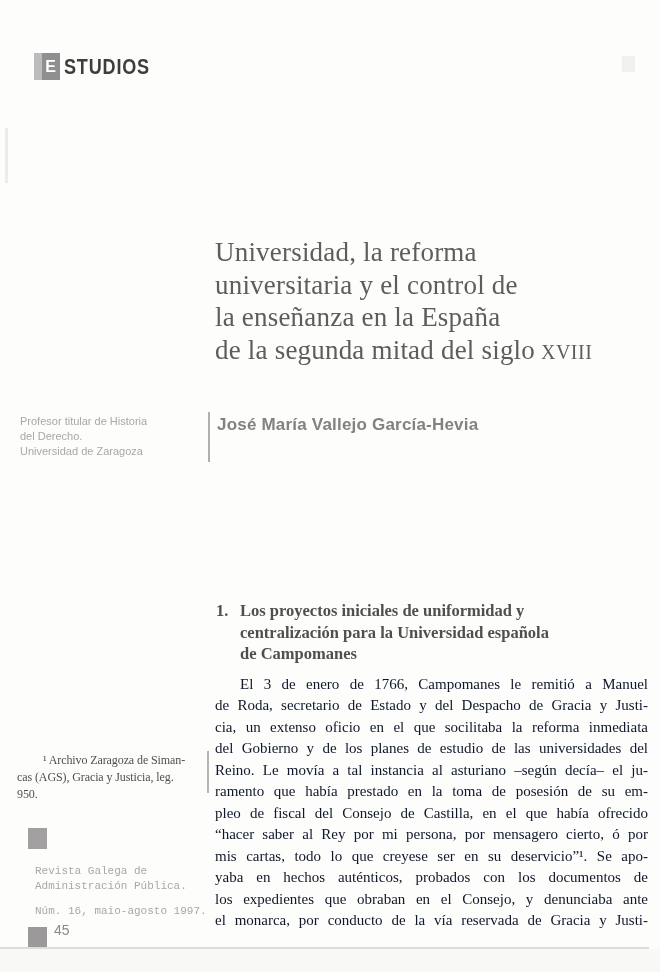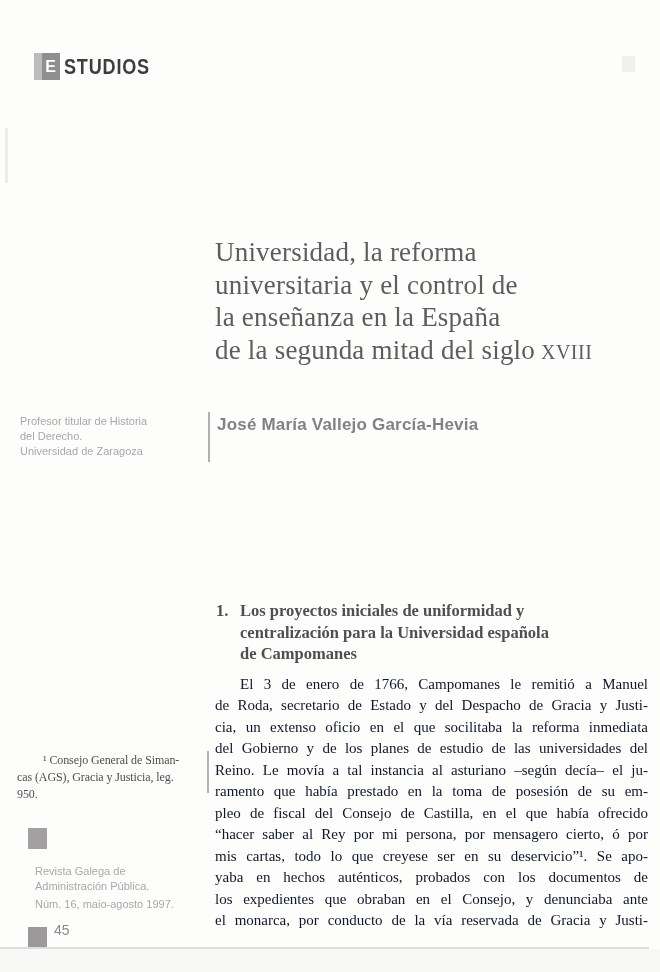--- a/index.html
+++ b/index.html
@@ -79,23 +79,23 @@
     font-family: "Liberation Serif", serif;
     font-size: 12px; line-height: 16.8px; color: #4f4f4f; letter-spacing: -0.1px;
   }
   .note-line:first-child { text-indent: 26px; }
   .note-rule { position: absolute; left: 207px; top: 751px; width: 1.5px; height: 42px; background: #b5b5b5; }
 
   
   .margin-square { position: absolute; left: 28px; top: 828px; width: 19px; height: 21px; background: #a3a0a1; }
   .journal-info {
     position: absolute; left: 35px; top: 864px;
-    font-size: 11px; line-height: 15px; color: #a8a8a8;
+    font-size: 11px; line-height: 15px; color: #a8a8a8; font-family: Liberation Mono, monospace;
   }
-  .journal-line:last-child { margin-top: 3px; }
+  .journal-line:last-child { margin-top: 10px; }
 
   
   .footer-square { position: absolute; left: 28px; top: 927px; width: 19px; height: 21px; background: #9c999b; }
   .page-number { position: absolute; left: 54px; top: 922px; font-size: 14px; color: #8a8a8a; }
   .bottom-rule { position: absolute; left: 0; top: 947px; width: 649px; height: 2px; background: #dcdcdc; }
   .bottom-strip { position: absolute; left: 0; top: 949px; width: 660px; height: 23px; background: #f8f8f6; }
 </style>
 </head>
 <body>
 
@@ -148,21 +148,21 @@
       <div class="body-line">ramento que había prestado en la toma de posesión de su em-</div>
       <div class="body-line">pleo de fiscal del Consejo de Castilla, en el que había ofrecido</div>
       <div class="body-line">“hacer saber al Rey por mi persona, por mensagero cierto, ó por</div>
       <div class="body-line">mis cartas, todo lo que creyese ser en su deservicio”¹. Se apo-</div>
       <div class="body-line">yaba en hechos auténticos, probados con los documentos de</div>
       <div class="body-line">los expedientes que obraban en el Consejo, y denunciaba ante</div>
       <div class="body-line">el monarca, por conducto de la vía reservada de Gracia y Justi-</div>
     </div>
 
   <div class="margin-note">
-      <div class="note-line">¹ Consejo General de Siman-</div>
+      <div class="note-line">¹ Archivo Zaragoza de Siman-</div>
       <div class="note-line">cas (AGS), Gracia y Justicia, leg.</div>
       <div class="note-line">950.</div>
     </div>
   <div class="note-rule"></div>
 
   <div class="margin-square"></div>
   <div class="journal-info">
       <div class="journal-line">Revista Galega de</div>
       <div class="journal-line">Administración Pública.</div>
       <div class="journal-line">Núm. 16, maio-agosto 1997.</div>

